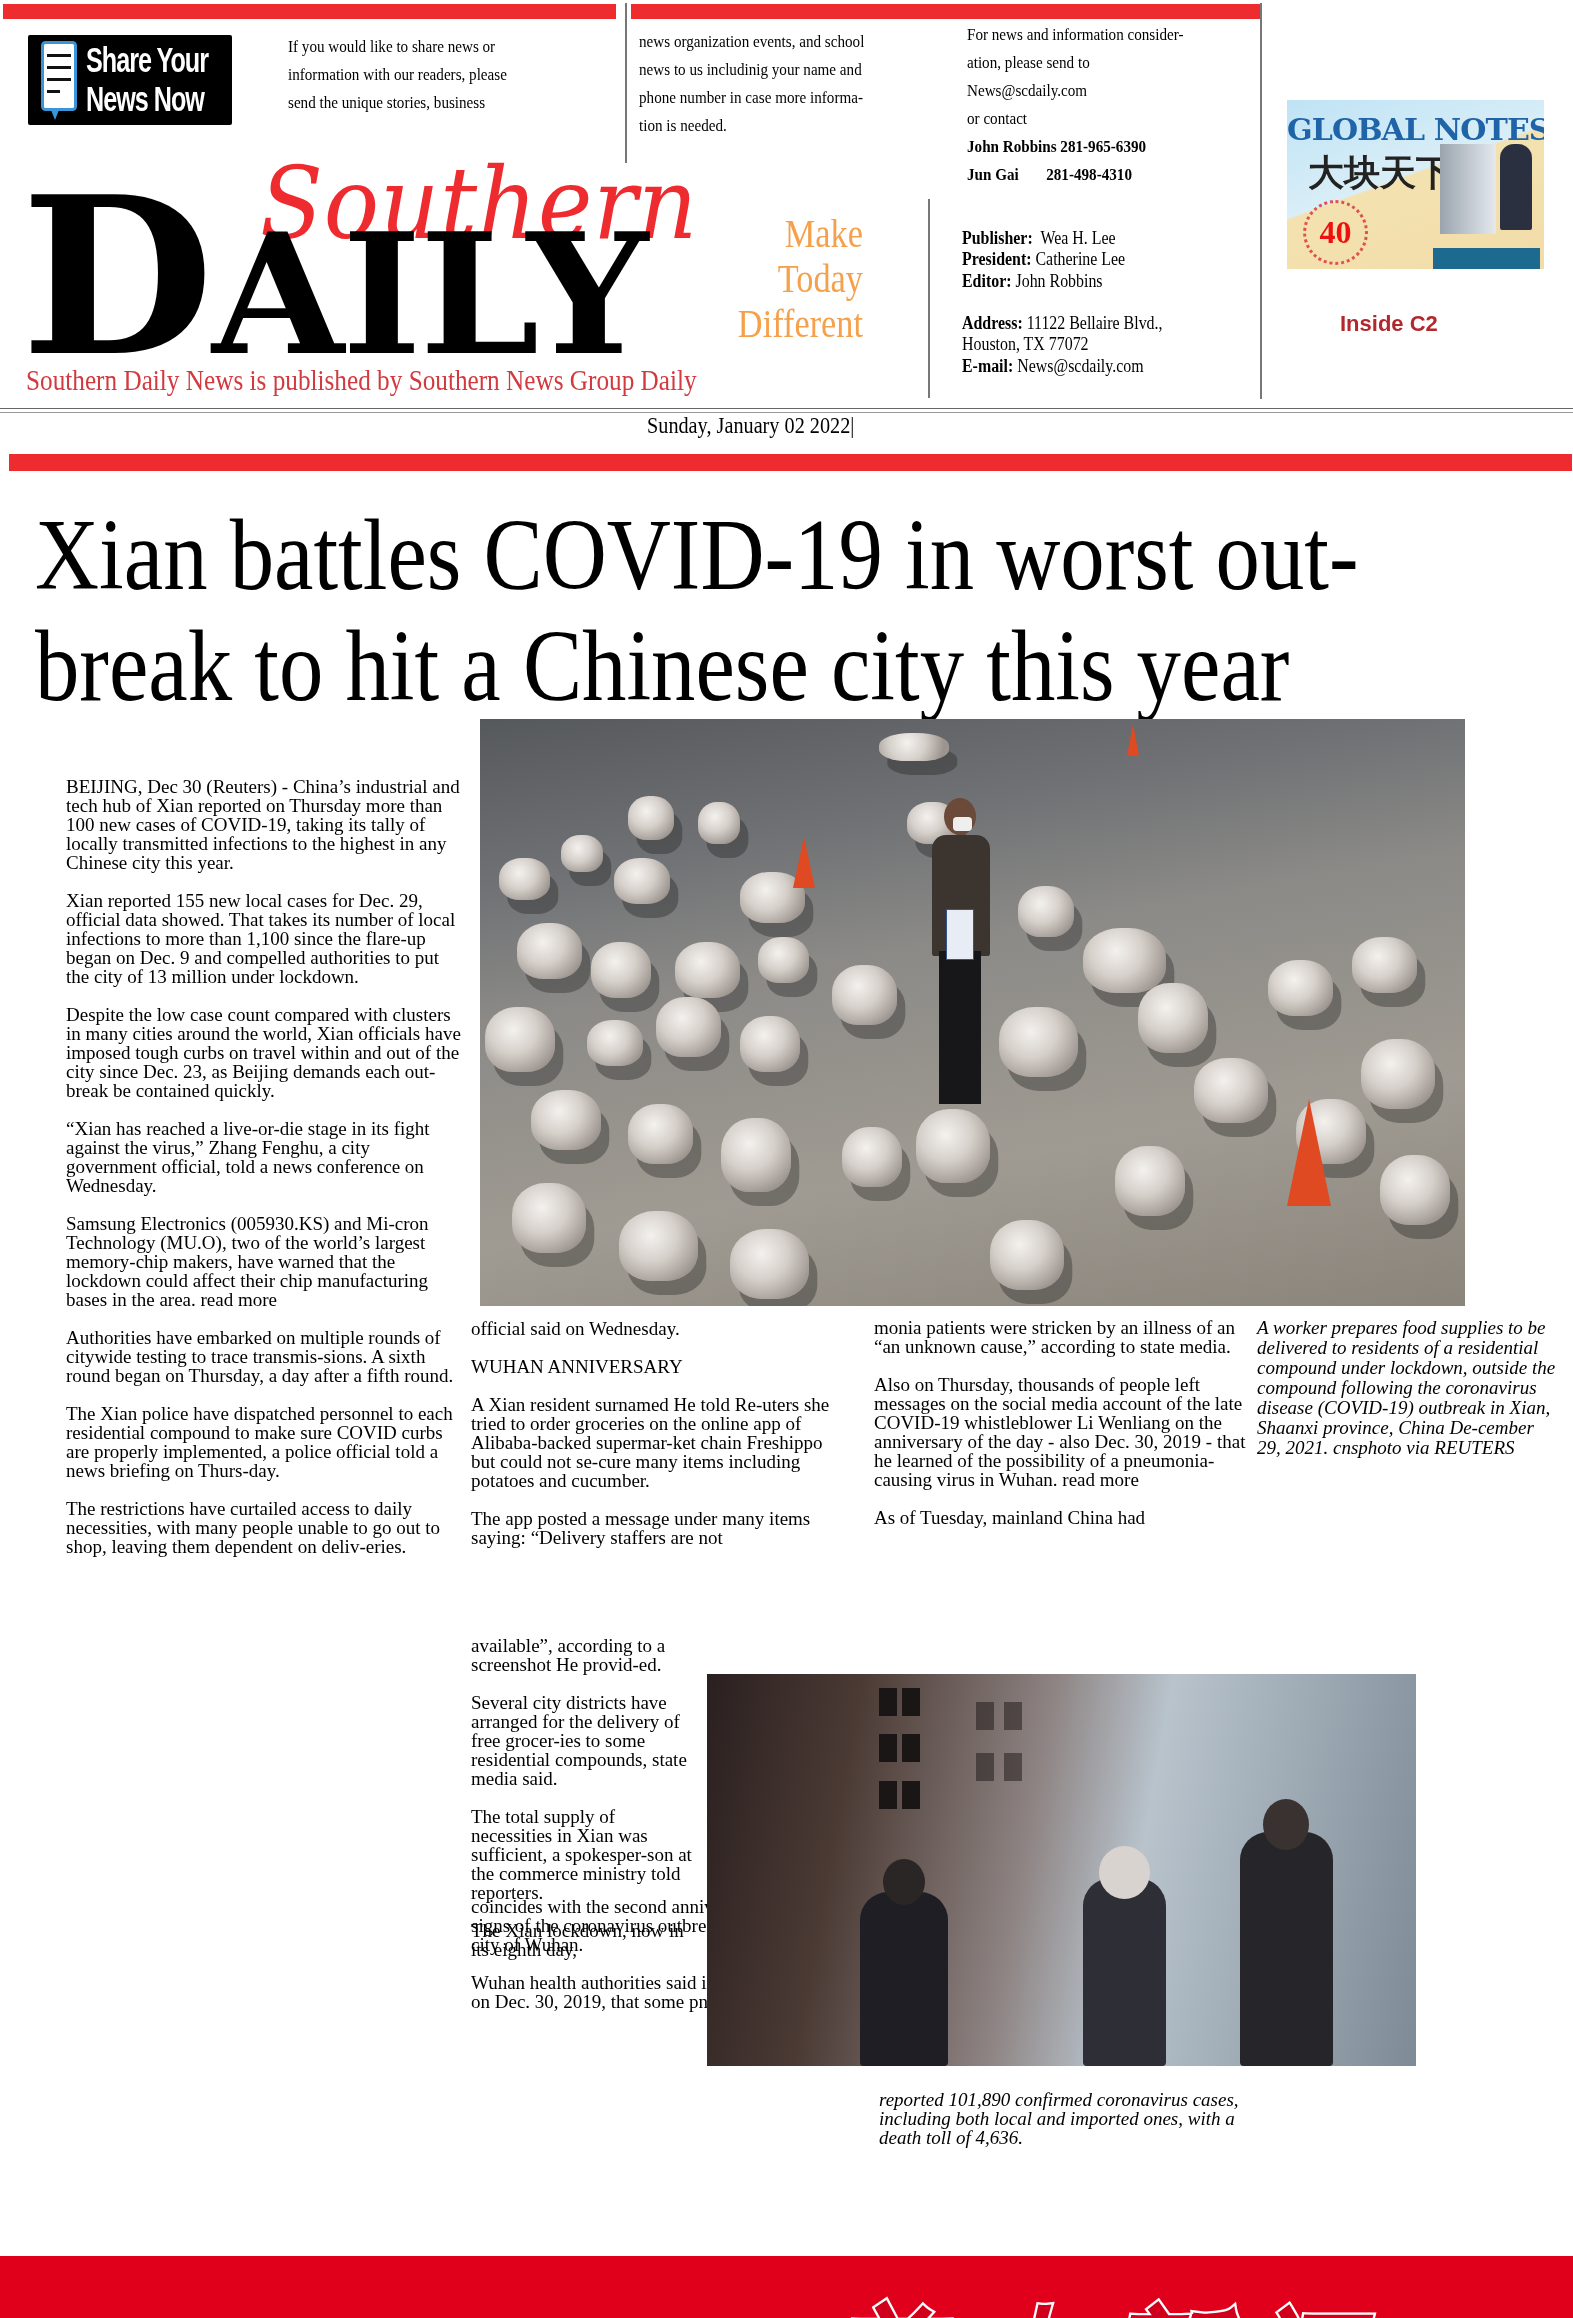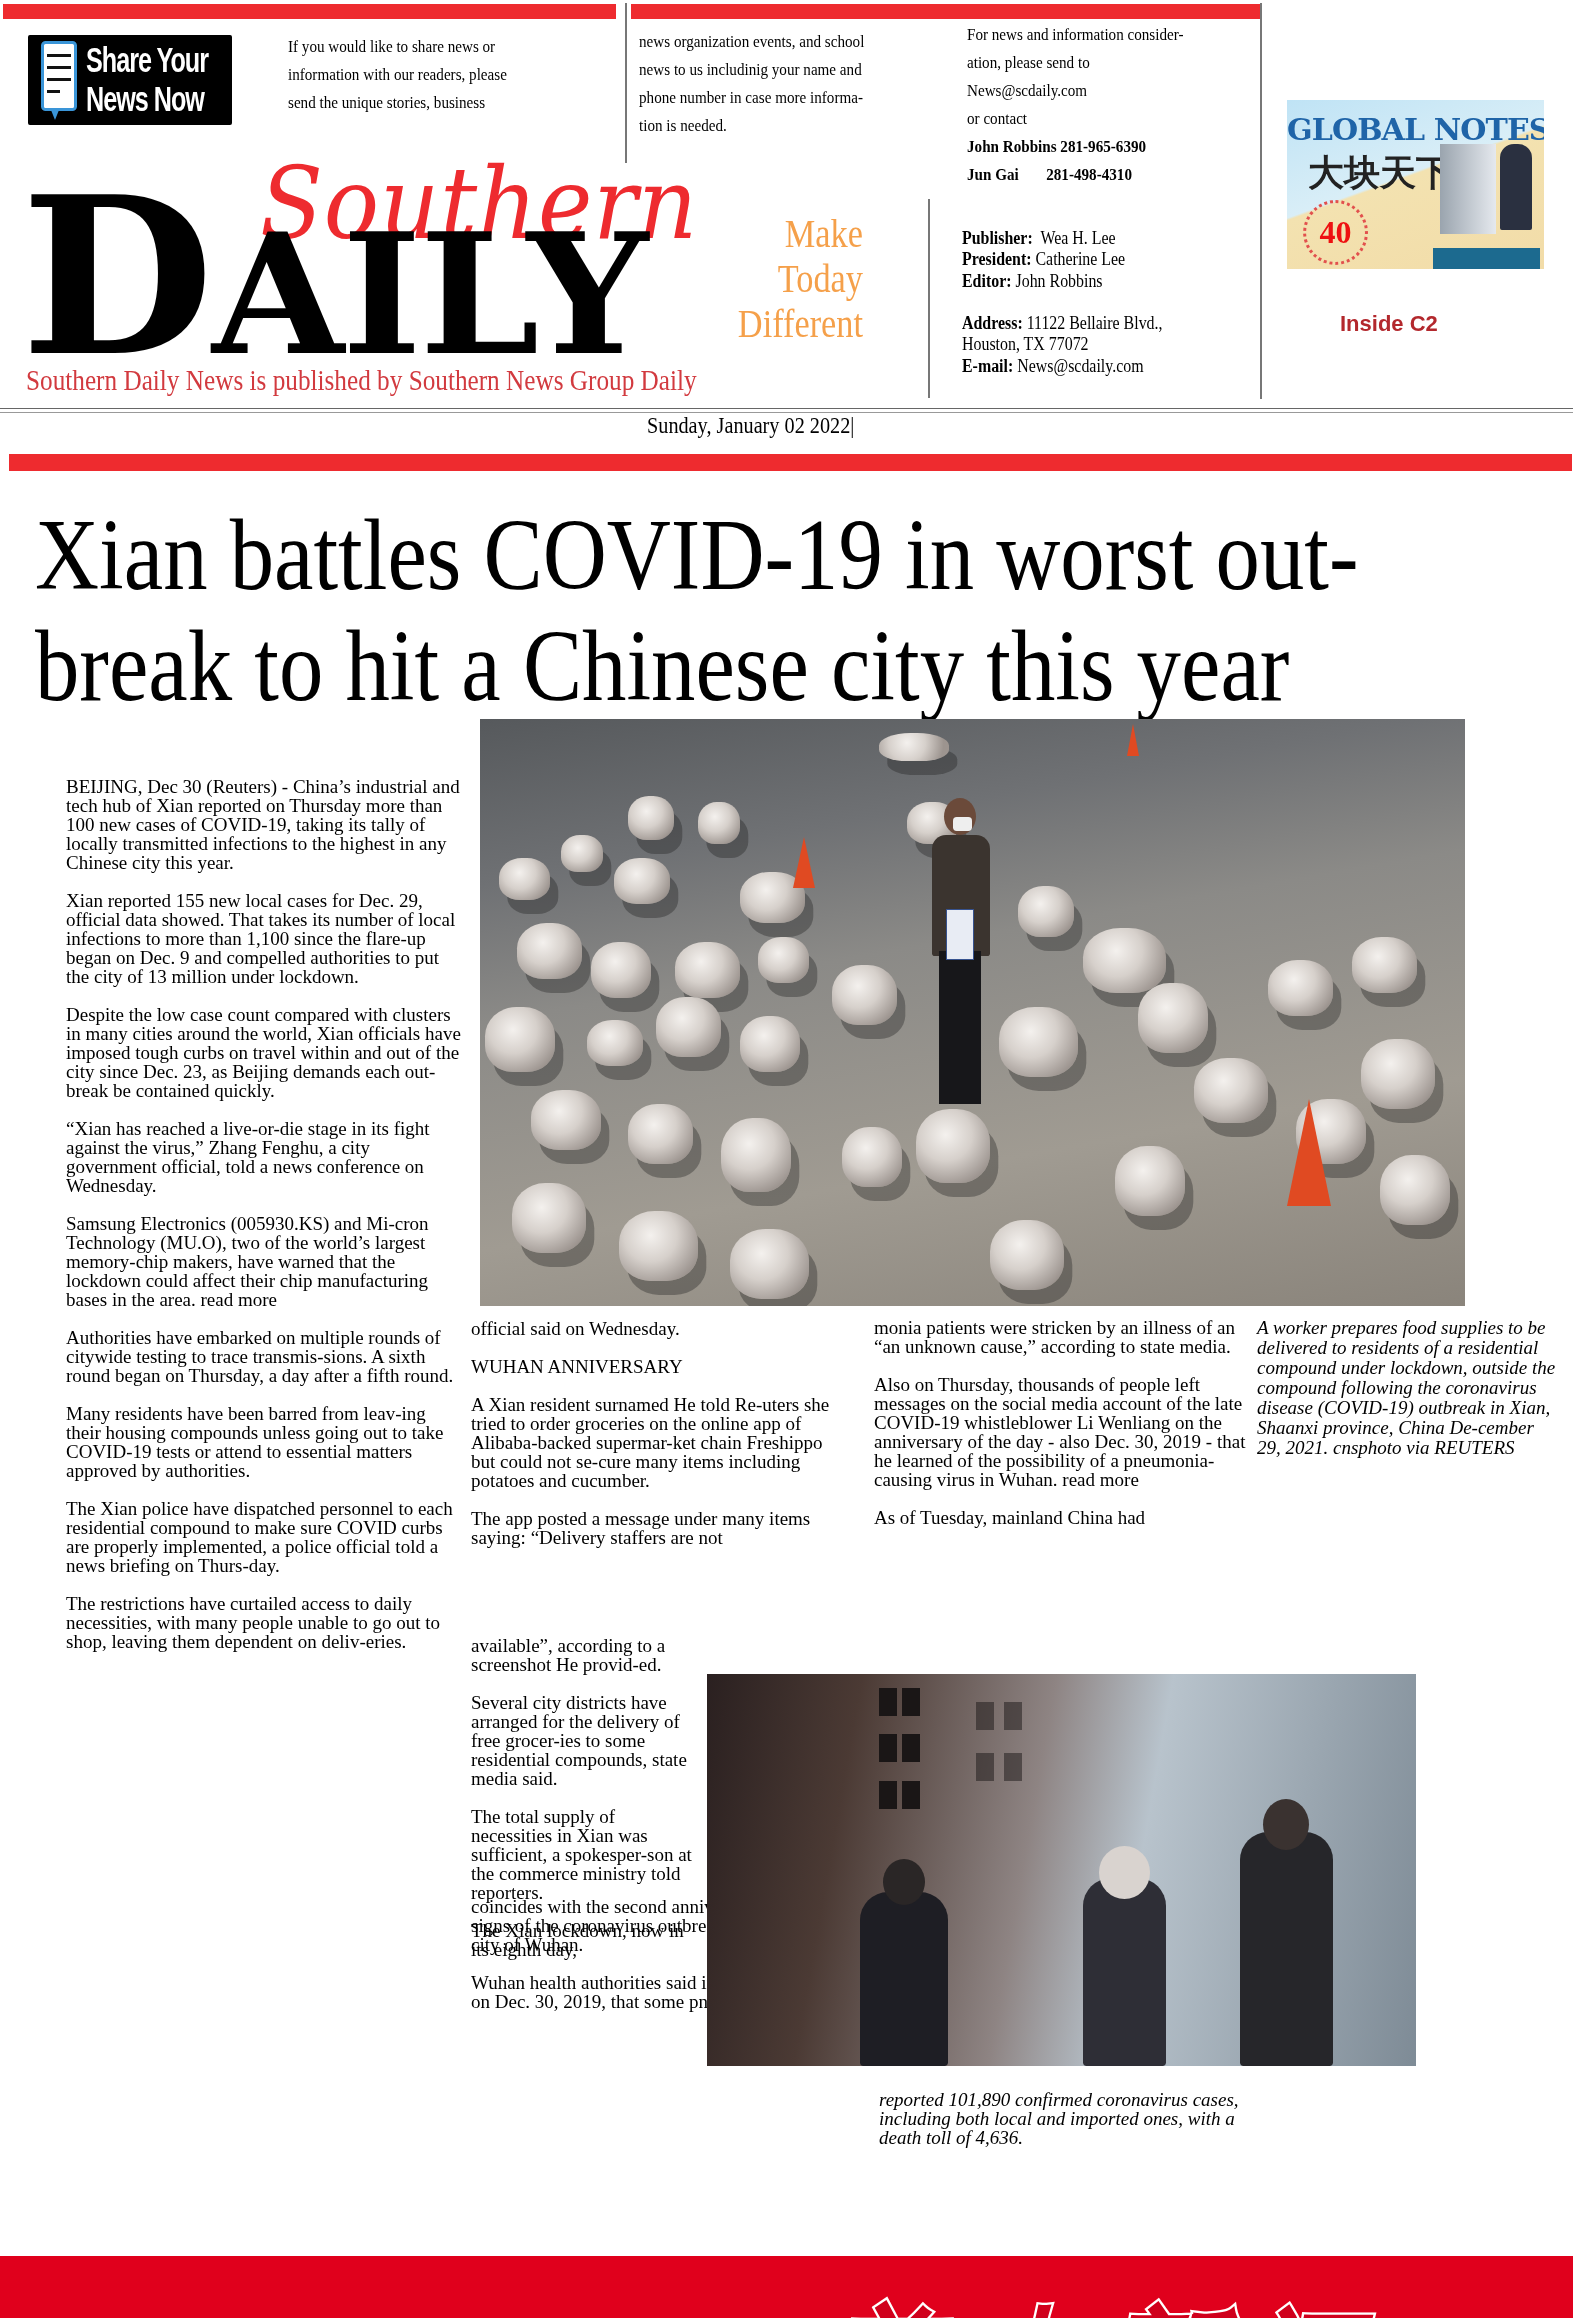--- a/index.html
+++ b/index.html
@@ -150,21 +150,20 @@
   <div>break to hit a Chinese city this year</div>
 </div>
 
 <div class="col" style="left:66px;top:737px;width:399px;margin-top:40px;">
   <p>BEIJING, Dec 30 (Reuters) - China’s industrial and tech hub of Xian reported on Thursday more than 100 new cases of COVID-19, taking its tally of locally transmitted infections to the highest in any Chinese city this year.</p>
   <p>Xian reported 155 new local cases for Dec. 29, official data showed. That takes its number of local infections to more than 1,100 since the flare-up began on Dec. 9 and compelled authorities to put the city of 13 million under lockdown.</p>
   <p>Despite the low case count compared with clusters in many cities around the world, Xian officials have imposed tough curbs on travel within and out of the city since Dec. 23, as Beijing demands each out-break be contained quickly.</p>
   <p>“Xian has reached a live-or-die stage in its fight against the virus,” Zhang Fenghu, a city government official, told a news conference on Wednesday.</p>
   <p>Samsung Electronics (005930.KS) and Mi-cron Technology (MU.O), two of the world’s largest memory-chip makers, have warned that the lockdown could affect their chip manufacturing bases in the area. read more</p>
   <p>Authorities have embarked on multiple rounds of citywide testing to trace transmis-sions. A sixth round began on Thursday, a day after a fifth round.</p>
-  <p>Many residents have been barred from leav-ing their housing compounds unless going out to take COVID-19 tests or attend to essential matters approved by authorities.</p>
   <p>The Xian police have dispatched personnel to each residential compound to make sure COVID curbs are properly implemented, a police official told a news briefing on Thurs-day.</p>
   <p>The restrictions have curtailed access to daily necessities, with many people unable to go out to shop, leaving them dependent on deliv-eries.</p>
 </div>
 
 <div class="abs photo1" title="Worker walking among grocery bags on pavement">
   <div class="bag" style="left:18.5px;top:139px;width:51px;height:42px;"></div>
   <div class="bag" style="left:81px;top:116px;width:42px;height:37px;"></div>
   <div class="bag" style="left:148px;top:77px;width:46px;height:44px;"></div>
   <div class="bag" style="left:218px;top:83px;width:42px;height:42px;"></div>
   <div class="bag" style="left:260px;top:153px;width:65px;height:51px;"></div>

